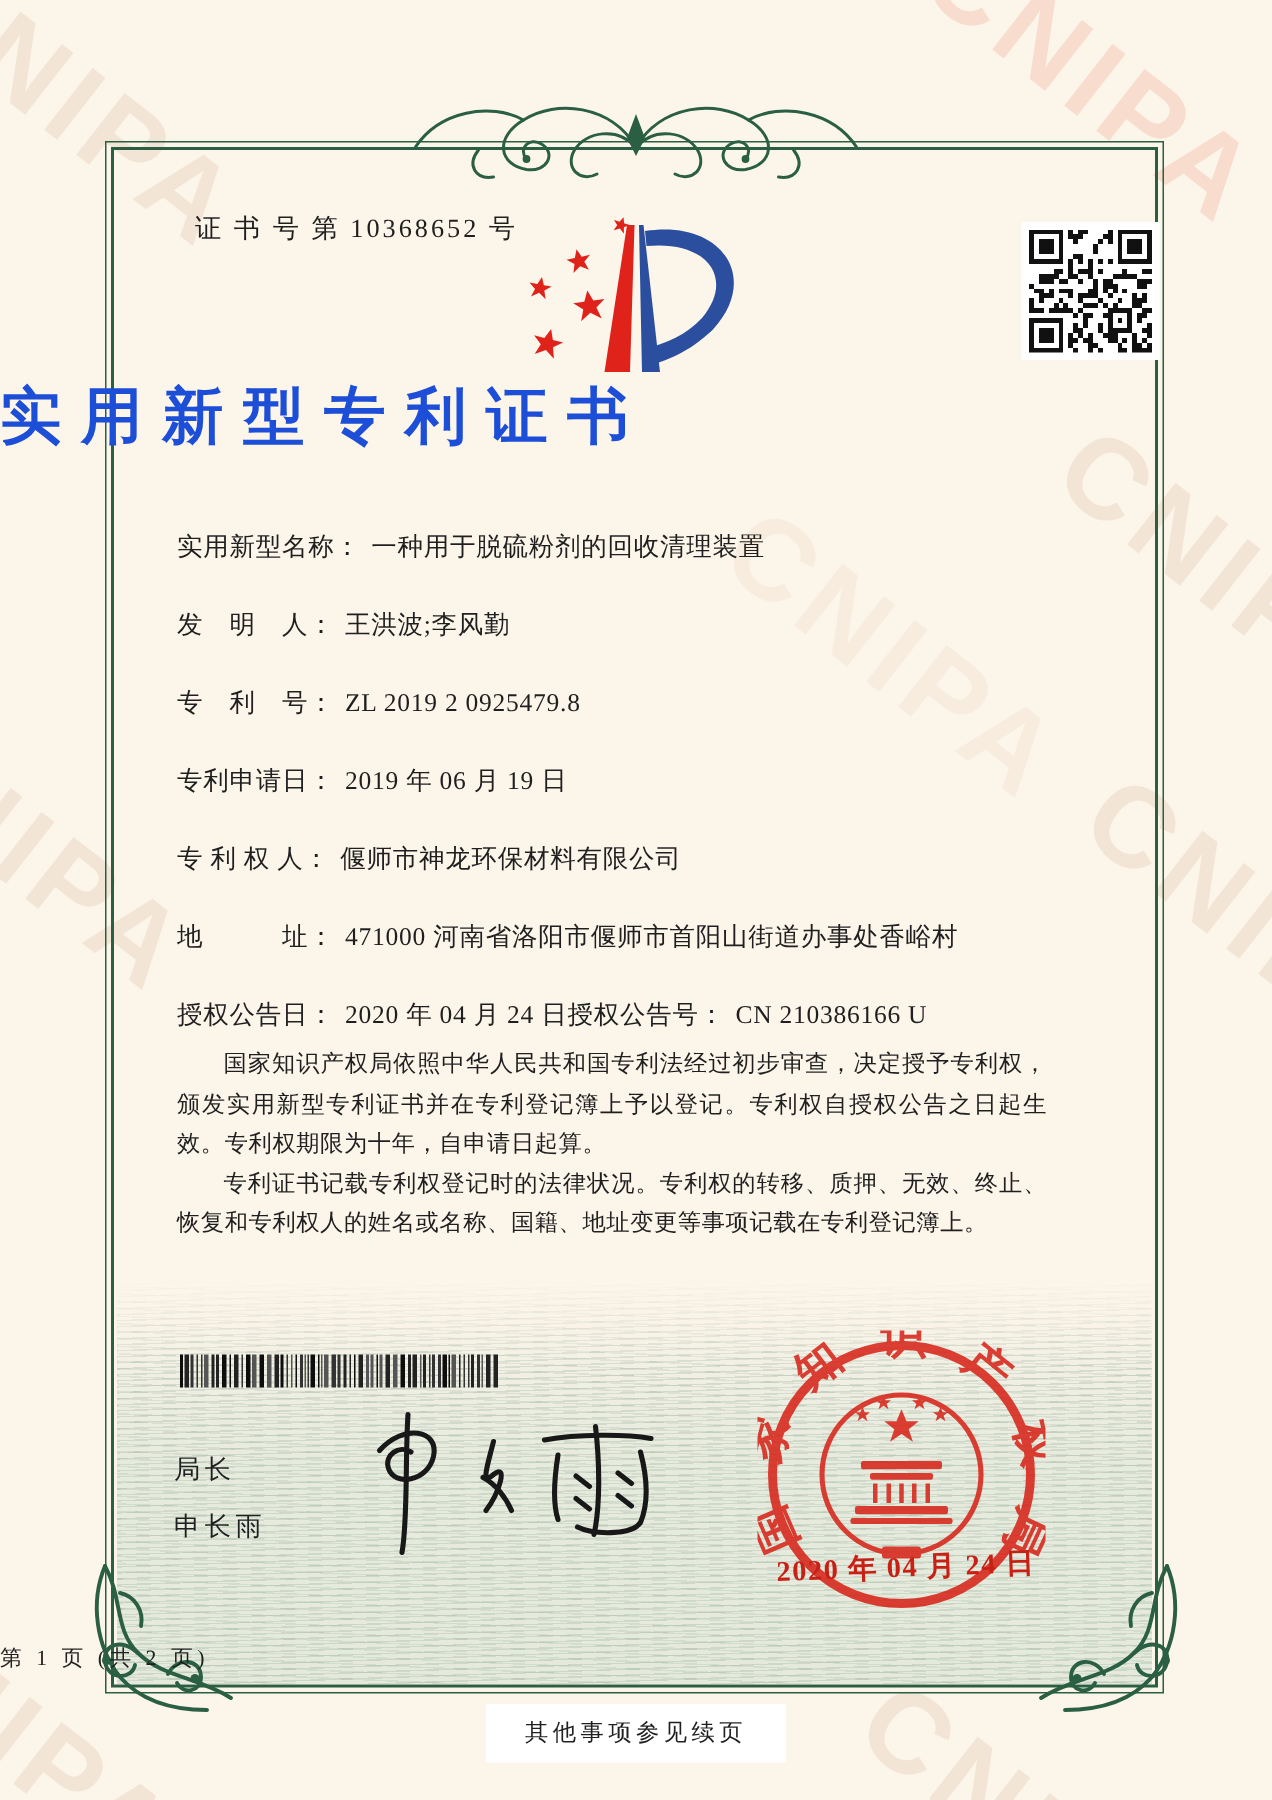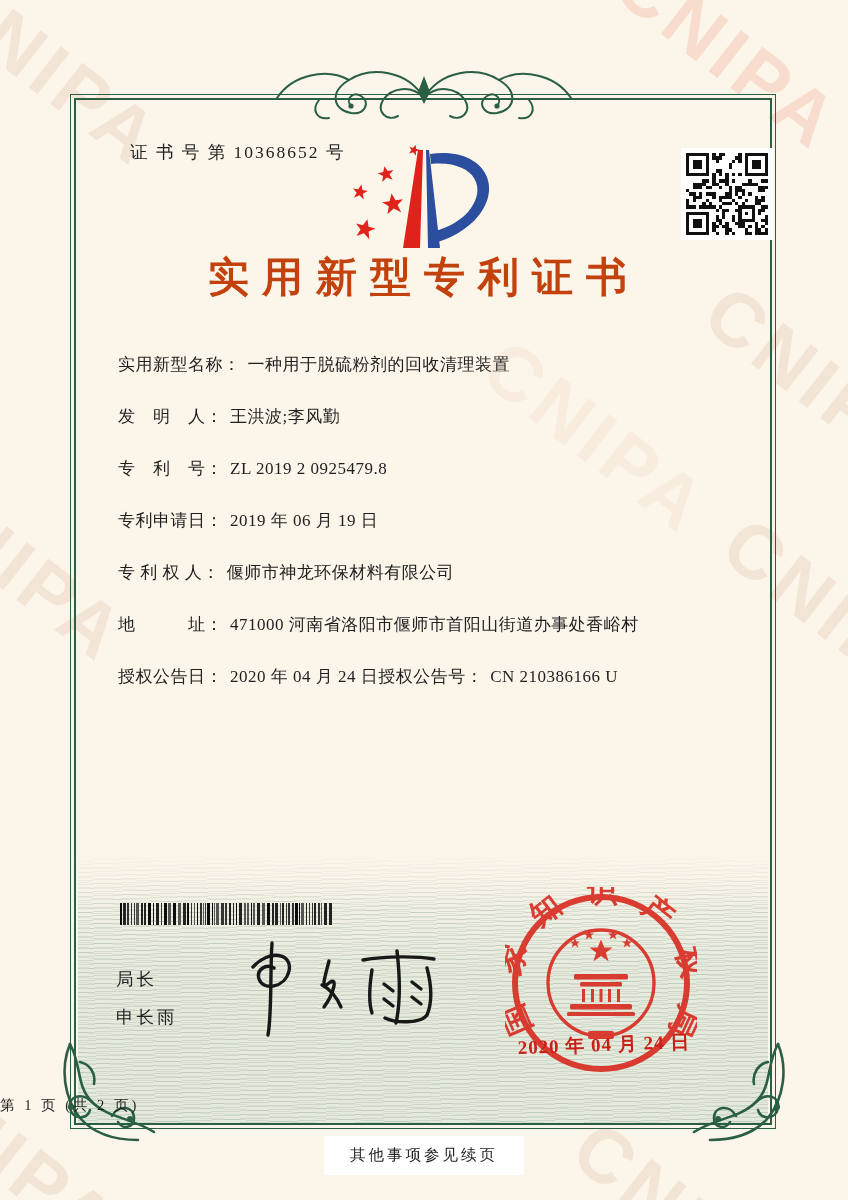--- a/index.html
+++ b/index.html
@@ -21,22 +21,22 @@
         repeating-linear-gradient(178deg, rgba(108,144,118,.20) 0 1px, rgba(0,0,0,0) 1px 4px),
         repeating-linear-gradient(182.5deg, rgba(108,144,118,.15) 0 1px, rgba(0,0,0,0) 1px 5px),
         linear-gradient(180deg, rgba(219,229,216,0) 0%, rgba(213,226,211,.55) 45%, rgba(213,226,211,.6) 100%);
       -webkit-mask-image:linear-gradient(180deg, transparent 0, #000 22%);
       mask-image:linear-gradient(180deg, transparent 0, #000 22%);}
   .ornament-top{position:absolute;left:50%;top:58px;transform:translateX(-50%);}
   .ornament-corner{position:absolute;}
   .cert-no{position:absolute;left:106px;top:140px;font-size:17.5px;letter-spacing:2px;margin-left:24px;}
   .logo{position:absolute;left:332px;top:134px;}
   .qr{position:absolute;left:681px;top:148px;width:92px;height:92px;background:#fff;padding:5px;}
-  .title{position:absolute;left:0;top:250px;width:100%;text-align:center;font-size:41px;
-         font-weight:bold;letter-spacing:13px;color:#c2410c;}
+  .title{position:absolute;left:0;top:250px;width:100%;font-size:41px;
+         font-weight:bold;letter-spacing:13px;color:#1d4ed8;}
   .fields{position:absolute;left:118px;top:353px;width:600px;font-size:17px;}
   .row{margin-bottom:29px;white-space:nowrap;}
   .row .lab{letter-spacing:.5px;text-align:center;}
   .row .val{margin-left:7px;letter-spacing:.5px;}
   .row .pair2{}
   .body-text{position:absolute;left:118px;top:697px;width:580px;font-size:15.5px;
              line-height:26.5px;text-align:justify;letter-spacing:.4px;}
   .body-text p{text-indent:2em;}
   .barcode{position:absolute;left:120px;top:903px;width:218px;height:22px;}
   .sig-block{position:absolute;left:116px;top:960px;font-size:17.5px;line-height:38px;letter-spacing:3px;}
@@ -339,20 +339,24 @@
       <span class="lab">专 利 权 人：</span><span class="val">偃师市神龙环保材料有限公司</span>
     </div>
     <div class="row">
       <span class="lab">地　　　址：</span><span class="val">471000 河南省洛阳市偃师市首阳山街道办事处香峪村</span>
     </div>
     <div class="row">
       <span class="lab">授权公告日：</span><span class="val">2020 年 04 月 24 日</span><span class="lab pair2">授权公告号：</span><span class="val">CN 210386166 U</span>
     </div>
   </div>
 
+  <div class="body-text">
+    <p>国家知识产权局依照中华人民共和国专利法经过初步审查，决定授予专利权，颁发实用新型专利证书并在专利登记簿上予以登记。专利权自授权公告之日起生效。专利权期限为十年，自申请日起算。</p>
+    <p>专利证书记载专利权登记时的法律状况。专利权的转移、质押、无效、终止、恢复和专利权人的姓名或名称、国籍、地址变更等事项记载在专利登记簿上。</p>
+  </div>
 
   <div class="barcode">
       <div style="position:absolute;left:0px;top:0;width:2px;height:22px;background:#0d0d0d"></div>
       <div style="position:absolute;left:3px;top:0;width:3px;height:22px;background:#222"></div>
       <div style="position:absolute;left:7px;top:0;width:2px;height:22px;background:#333"></div>
       <div style="position:absolute;left:11px;top:0;width:1px;height:22px;background:#333"></div>
       <div style="position:absolute;left:14px;top:0;width:1px;height:22px;background:#333"></div>
       <div style="position:absolute;left:16px;top:0;width:3px;height:22px;background:#555"></div>
       <div style="position:absolute;left:21px;top:0;width:2px;height:22px;background:#222"></div>
       <div style="position:absolute;left:24px;top:0;width:2px;height:22px;background:#222"></div>

